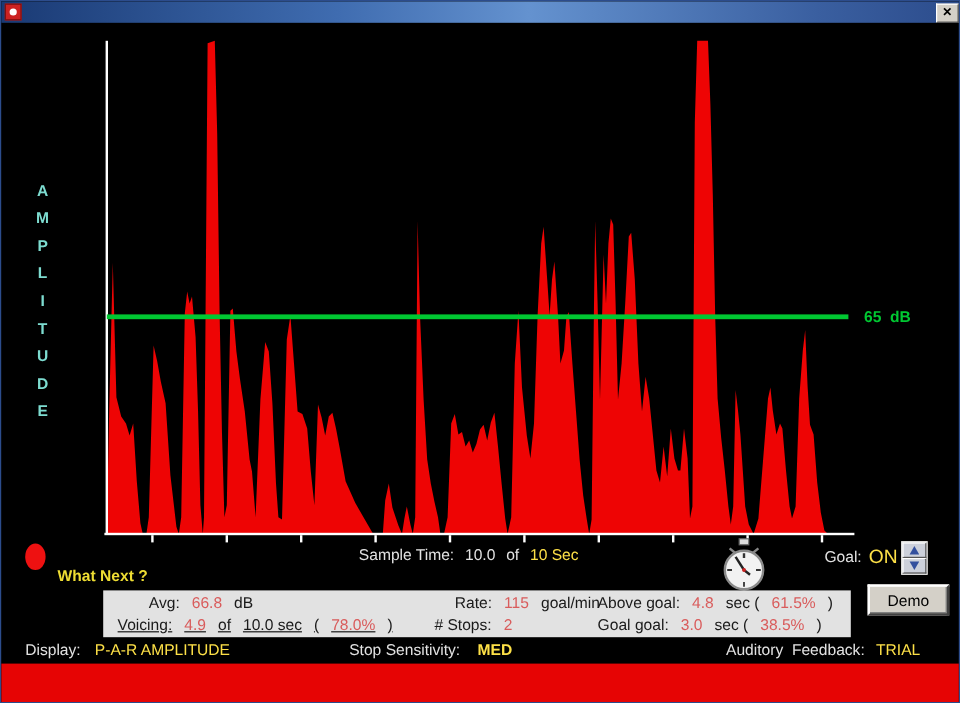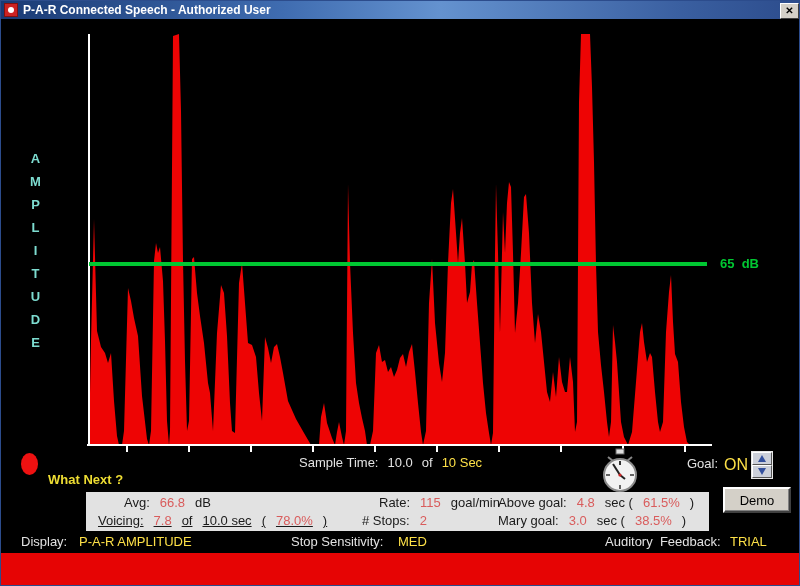--- a/index.html
+++ b/index.html
@@ -55,21 +55,20 @@
   
   #btnbar{position:absolute;left:0;top:552px;width:800px;height:33px;background:#e60404;}
 </style>
 </head>
 <body>
 
 <div id="window">
 
   <div id="titlebar">
     <div id="app-icon"></div>
-    <span id="window-title" class="title-text">P-A-R Connected Speech - Authorized User</span>
     <div id="close-btn">
         <span>✕</span>
       </div>
   </div>
 
   <svg id="chart-svg" viewBox="0 0 800 586">
     <polygon points="88,444 90,340 93,218 96,330 100,346 104,352 107,362 110,352 113,400 116,435 118,444 121,444 123,430 127,287 130,300 133,317 137,335 141,395 146,438 148,444 150,430 153,260 155,242 157,252 159,246 162,280 164,340 166,420 168,444 169,430 172,35 178,33 180,110 182,260 184,360 186,430 188,420 191,258 193,256 196,292 199,315 203,342 207,382 209,392 212,430 216,332 220,284 223,292 226,335 229,402 231,430 234,432 238,282 241,262 244,302 247,342 251,344 255,356 258,392 261,420 264,336 267,347 270,362 273,346 276,343 279,356 282,372 287,400 295,418 303,432 310,444 318,444 320,416 323,402 326,422 331,437 334,444 336,431 338,421 341,436 343,444 345,430 347,183 349,262 352,332 355,382 358,402 361,417 364,430 366,444 369,444 372,430 375,352 378,344 381,361 384,359 387,371 390,366 393,376 396,369 399,357 402,353 405,366 408,351 411,343 414,371 417,402 420,431 422,444 425,430 428,302 431,258 434,322 438,362 441,381 444,352 447,262 450,202 452,188 455,232 457,262 459,232 461,217 464,262 466,302 469,291 471,263 473,259 476,302 479,342 482,382 485,412 488,432 490,444 492,432 494,252 495,183 497,252 499,332 501,252 502,211 504,252 506,202 508,181 510,186 512,252 514,332 517,302 520,252 523,196 525,193 528,232 531,302 534,342 537,313 540,331 543,361 546,391 549,401 552,371 555,396 558,356 561,381 564,391 566,391 569,356 572,381 574,431 576,421 578,101 580,33 589,33 591,86 593,161 595,263 597,331 600,364 603,391 606,421 608,436 610,421 612,324 614,341 616,361 618,391 620,421 623,436 627,444 631,431 635,381 639,331 641,322 643,341 646,361 649,352 651,356 654,391 657,421 659,431 662,421 665,331 668,291 670,274 672,321 674,353 677,361 680,401 683,426 686,441 689,444" fill="#ee0404"></polygon>
   </svg>
   <div class="y-axis"></div>
   <div class="x-axis"></div>
@@ -136,47 +135,47 @@
     </div>
     <div class="stat-group" style="left:412px;top:3px;">
       <span>Above goal:</span>
       <span class="num">4.8</span>
       <span>sec (</span>
       <span class="num">61.5%</span>
       <span>)</span>
     </div>
     <div class="stat-group" style="left:12px;top:21px;text-decoration:underline;">
       <span>Voicing:</span>
-      <span class="num">7.8</span>
+      <span class="num">4.9</span>
       <span>of</span>
       <span>10.0 sec</span>
       <span>(</span>
       <span class="num">78.0%</span>
       <span>)</span>
     </div>
     <div class="stat-group" style="left:276px;top:21px;">
       <span># Stops:</span>
       <span class="num">2</span>
     </div>
     <div class="stat-group" style="left:412px;top:21px;">
-      <span>Mary goal:</span>
+      <span>Goal goal:</span>
       <span class="num">3.0</span>
       <span>sec (</span>
       <span class="num">38.5%</span>
       <span>)</span>
     </div>
   </div>
 
   <button class="btn95" id="demo-btn">Demo</button>
 
   <div id="info-bar">
     <span class="info-label" style="left:20px;top:533px;">Display:</span>
     <span class="cyan" style="left:78px;top:533px;">P-A-R AMPLITUDE</span>
     <span class="info-label" style="left:290px;top:533px;">Stop Sensitivity:</span>
-    <span class="cyan" style="left:397px;top:533px;">MED</span>
+    <span class="cyan" style="left:397px;top:533px;font-weight:bold;">MED</span>
     <span class="info-label" style="left:604px;top:533px;white-space:pre;">Auditory  Feedback:</span>
     <span class="cyan" style="left:729px;top:533px;">TRIAL</span>
   </div>
 
   <div id="btnbar">
     
     
     
     
     

